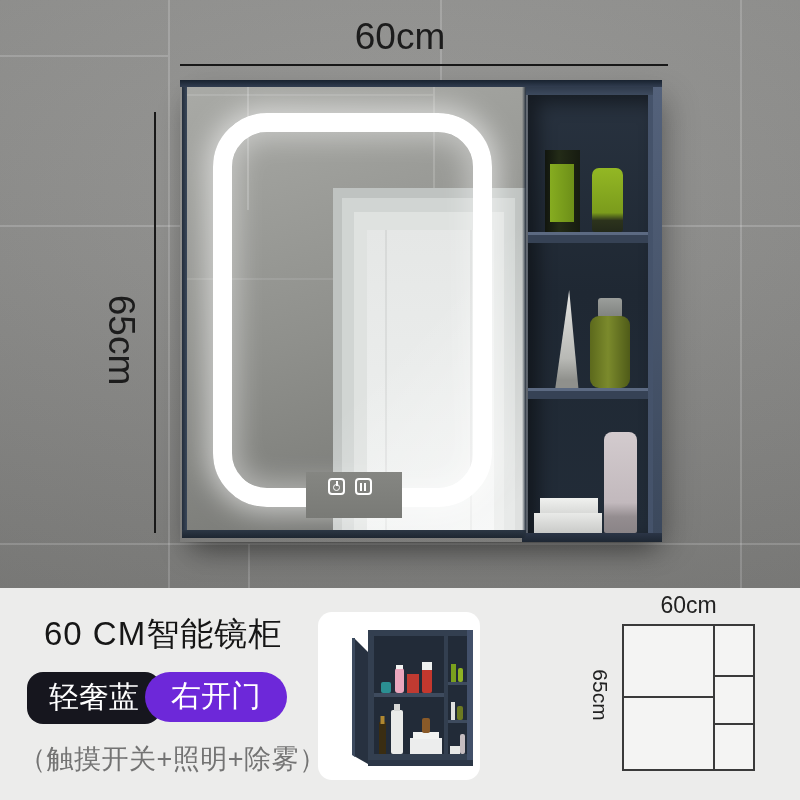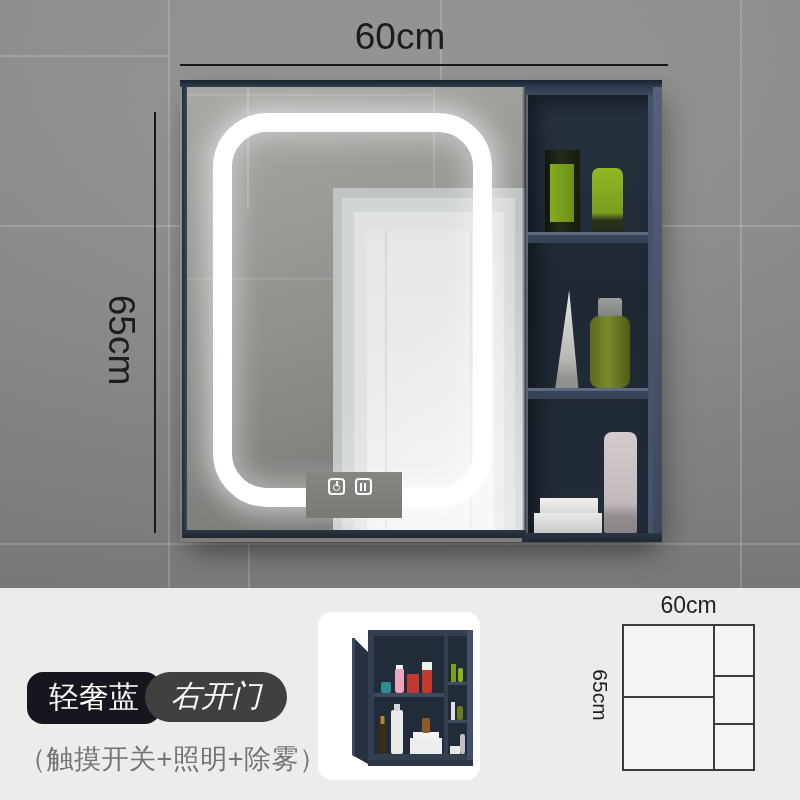--- a/index.html
+++ b/index.html
@@ -117,22 +117,22 @@
   .ti-defog { left:173px; top:392px; }
   .ti-defog .lines { position:absolute; left:3px; top:2.5px; width:8px; height:8px;
     background:repeating-linear-gradient(90deg,#fff 0 1.6px,transparent 1.6px 4.2px); }
 
   
   .info { position:absolute; left:0; top:588px; width:800px; height:212px; background:#ececeb; }
   .title { position:absolute; left:44px; top:24px; font-size:33px; color:#161616; letter-spacing:1px; }
   .badges { position:absolute; left:27px; top:84px; white-space:nowrap; }
   .badge { display:inline-block; font-size:30px; color:#fff; line-height:1; vertical-align:top; }
   .badge-dark { background:#16161e; padding:10px 22px 12px; border-radius:16px; }
-  .badge-brown { background:#404040; padding:9px 26px 11px; border-radius:26px;
-    margin-left:-16px; position:relative; z-index:2;font-style:italic; }
+  .badge-brown { background:#6d28d9; padding:9px 26px 11px; border-radius:26px;
+    margin-left:-16px; position:relative; z-index:2; }
   .features { position:absolute; left:19px; top:153px; font-size:27px; color:#737373; letter-spacing:.5px; }
 
   .thumb-card { position:absolute; left:318px; top:24px; width:162px; height:168px;
     background:#ffffff; border-radius:14px; overflow:hidden; }
 
   
   .dg-w { position:absolute; left:622px; top:4px; width:133px; text-align:center;
     font-size:23px; color:#222; }
   .dg-h { position:absolute; left:600px; top:107px; transform:translate(-50%,-50%) rotate(90deg);
     font-size:21px; color:#222; white-space:nowrap; }
@@ -223,20 +223,21 @@
         <div class="edge-l"></div>
         <div class="edge-b"></div>
         <div class="edge-r"></div>
       </div>
 
       <div class="cab-top"></div>
     </div>
   </div>
 
   <div class="info">
+    <div class="title">60 CM智能镜柜</div>
 
     <div class="badges">
       <span class="badge badge-dark">轻奢蓝</span><span class="badge badge-brown">右开门</span>
     </div>
 
     <div class="features">（触摸开关+照明+除雾）</div>
 
     <div class="thumb-card">
       <svg width="162" height="168" viewBox="0 0 162 168" xmlns="http://www.w3.org/2000/svg">
 

